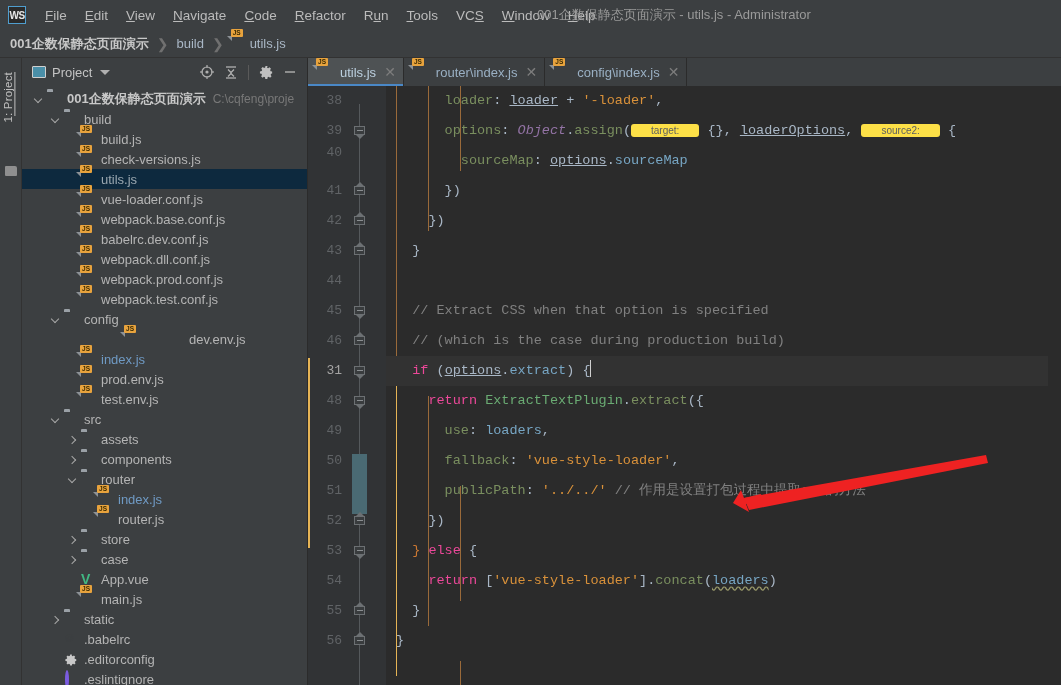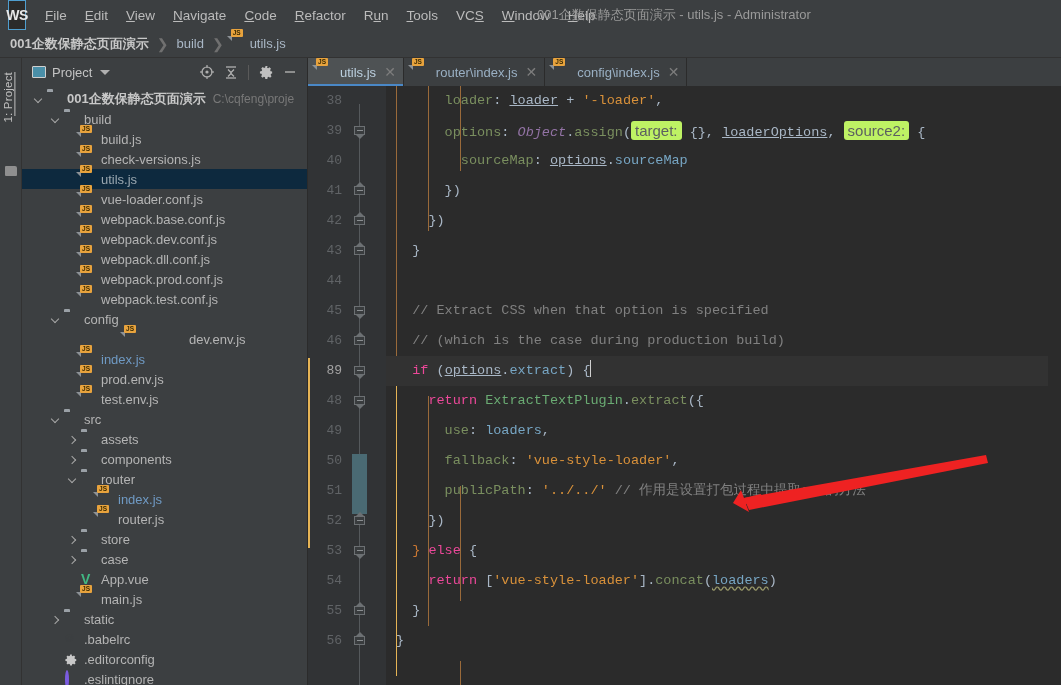--- a/index.html
+++ b/index.html
@@ -11,23 +11,23 @@
     -webkit-font-smoothing: antialiased;
   }
   #app { position: relative; width: 1061px; height: 685px; background: #3c3f41; }
 
   
   .menubar {
     height: 30px; background: #3c3f41; display: flex; align-items: center;
     padding-left: 8px; position: relative;
   }
   .ws-logo {
-    width: 18px; height: 30px; background: #2b2b2b; border: 1px solid #4f9ecf;
+    width: 18px; height: 18px; background: #2b2b2b; border: 1px solid #4f9ecf;
     display: flex; align-items: center; justify-content: center;
-    font-size: 14px; font-weight: bold; color: #e8e8e8; letter-spacing: -0.5px;
+    font-size: 10px; font-weight: bold; color: #e8e8e8; letter-spacing: -0.5px;
     margin-right: 10px; flex-shrink: 0;
   }
   .menu-item {
     color: #bbbbbb; font-size: 13.5px; padding: 2px 9px; cursor: default;
     white-space: nowrap;
   }
   .menu-item .mn { text-decoration: underline; }
   .win-title {
     position: absolute; left: 537px; top: 50%; transform: translateY(-50%);
     color: #9a9a9a; font-size: 13px; white-space: nowrap;
@@ -225,22 +225,22 @@
   .method { color: #7a8f5f; }
   .light { color: #a9b7c6; }
   .blue-ident { color: #77a6c4; }
   .green-ident { color: #6aab73; }
   .brace-y { color: #a9b7c6; }
   .squig {
     text-decoration: underline; text-decoration-style: wavy;
     text-decoration-color: #9a9a6a; text-underline-offset: 2px;
   }
   .hint {
-    background: #bef264; color: #5c5f61; border-radius: 3px; padding: 1px 4px;
-    font-size: 15px; font-family: "Liberation Sans", sans-serif;
+    background: #fde047; color: #5c5f61; border-radius: 3px; padding: 1px 20px;
+    font-size: 10px; font-family: "Liberation Sans", sans-serif;
   }
   .caret-bar {
     display: inline-block; width: 1.5px; height: 17px; background: #d0d0d0;
     vertical-align: -3px; margin: 0 -1px;
   }
   .arrow-svg { position: absolute; pointer-events: none; }
 
   
   .right-edge {
     position: absolute; right: 0; top: 0; bottom: 0; width: 13px; background: #2b2b2b;
@@ -358,21 +358,21 @@
             <span class="tlabel">vue-loader.conf.js</span>
           </div>
           <div class="trow" style="padding-left: 46px;">
             <span class="arrow"></span>
             <span class="ico"><span class="ico-js"></span></span>
             <span class="tlabel">webpack.base.conf.js</span>
           </div>
           <div class="trow" style="padding-left: 46px;">
             <span class="arrow"></span>
             <span class="ico"><span class="ico-js"></span></span>
-            <span class="tlabel">webpack.dev.conf.js</span>
+            <span class="tlabel">babelrc.dev.conf.js</span>
           </div>
           <div class="trow" style="padding-left: 46px;">
             <span class="arrow"></span>
             <span class="ico"><span class="ico-js"></span></span>
             <span class="tlabel">webpack.dll.conf.js</span>
           </div>
           <div class="trow" style="padding-left: 46px;">
             <span class="arrow"></span>
             <span class="ico"><span class="ico-js"></span></span>
             <span class="tlabel">webpack.prod.conf.js</span>
@@ -507,21 +507,21 @@
         <div class="gutter" id="gutter">
             <div class="fold-line" style="top: 18px; height: 600px;"></div>
             <div class="changebar" style="top: 272px; height: 190px;"></div>
             <div class="gutter-hl" style="top: 368px; height: 60px;"></div>
             <div class="lnum" style="top: 0px;">38</div>
             <div class="lnum" style="top: 30px;">39</div>
             <div class="fold open" style="top: 40px;">
               <div class="fbox"></div>
               <div class="tri"></div>
             </div>
-            <div class="lnum" style="top: 60px;">40</div>
+            <div class="lnum" style="top: 52px;">40</div>
             <div class="lnum" style="top: 90px;">41</div>
             <div class="fold close" style="top: 100px;">
               <div class="fbox"></div>
               <div class="tri"></div>
             </div>
             <div class="lnum" style="top: 120px;">42</div>
             <div class="fold close" style="top: 130px;">
               <div class="fbox"></div>
               <div class="tri"></div>
             </div>
@@ -534,21 +534,21 @@
             <div class="lnum" style="top: 210px;">45</div>
             <div class="fold open" style="top: 220px;">
               <div class="fbox"></div>
               <div class="tri"></div>
             </div>
             <div class="lnum" style="top: 240px;">46</div>
             <div class="fold close" style="top: 250px;">
               <div class="fbox"></div>
               <div class="tri"></div>
             </div>
-            <div class="lnum cur" style="top: 270px;">89</div>
+            <div class="lnum cur" style="top: 270px;">31</div>
             <div class="fold open" style="top: 280px;">
               <div class="fbox"></div>
               <div class="tri"></div>
             </div>
             <div class="lnum" style="top: 300px;">48</div>
             <div class="fold open" style="top: 310px;">
               <div class="fbox"></div>
               <div class="tri"></div>
             </div>
             <div class="lnum" style="top: 330px;">49</div>

